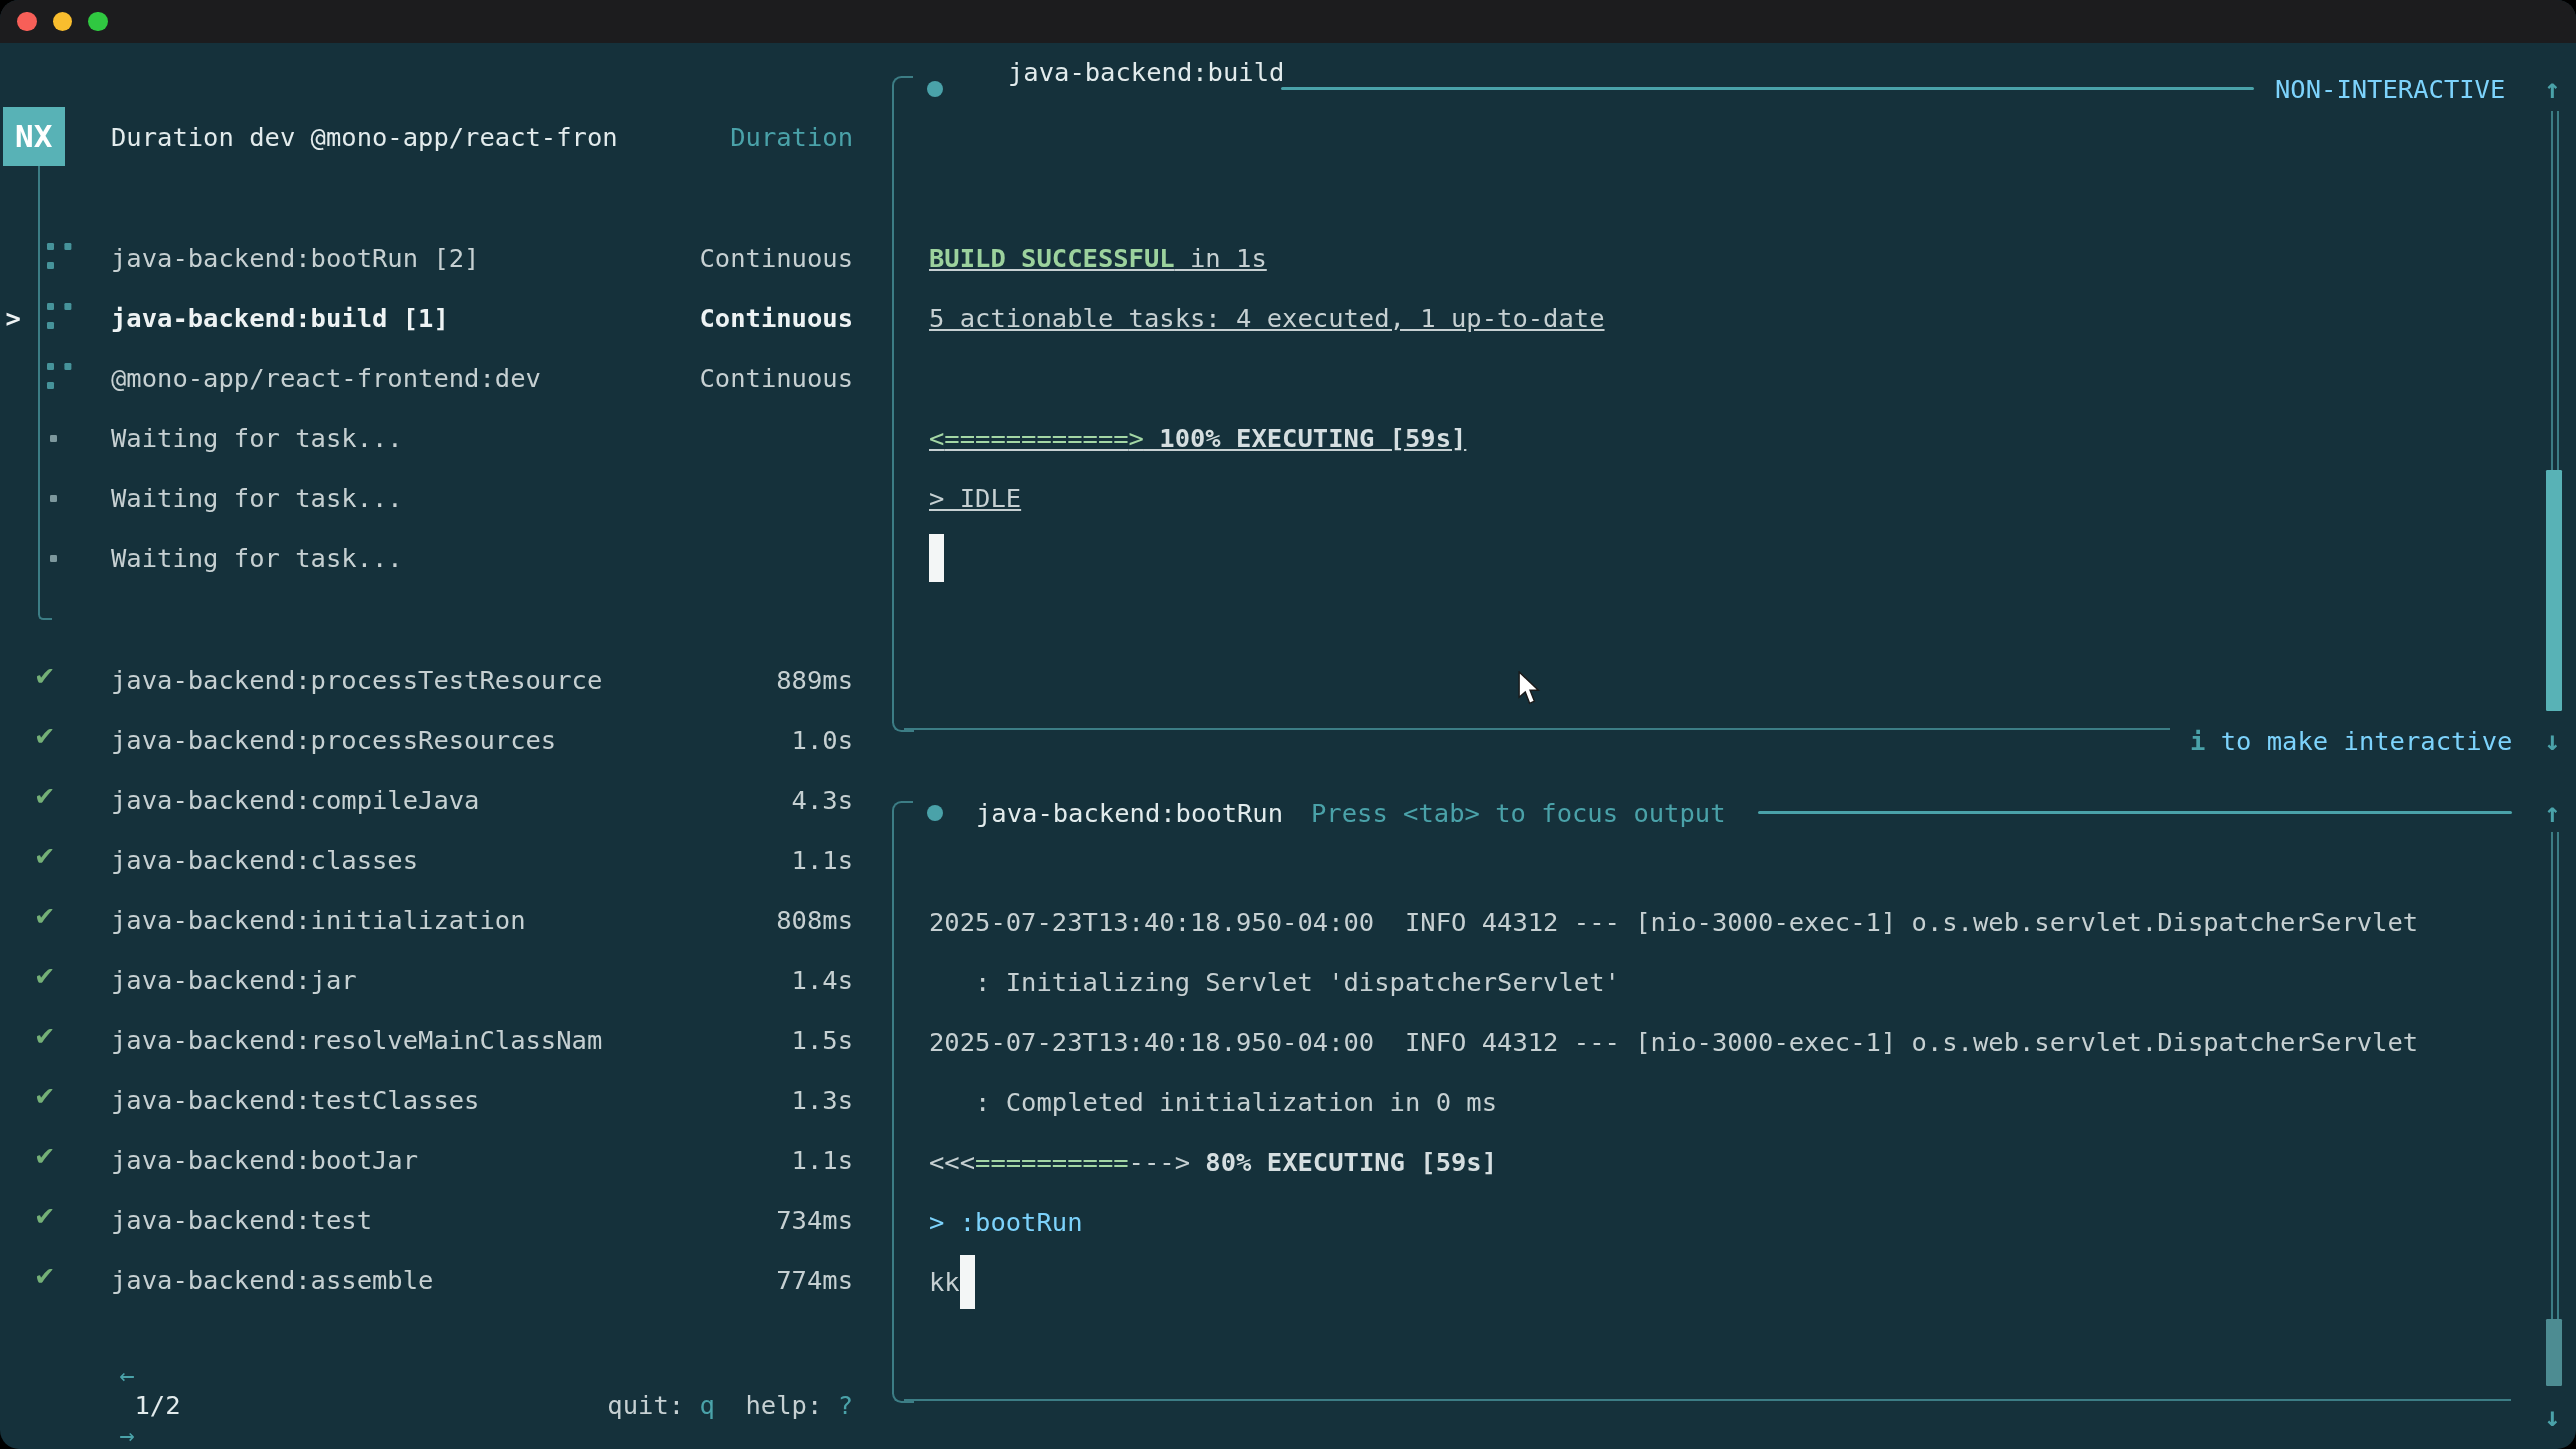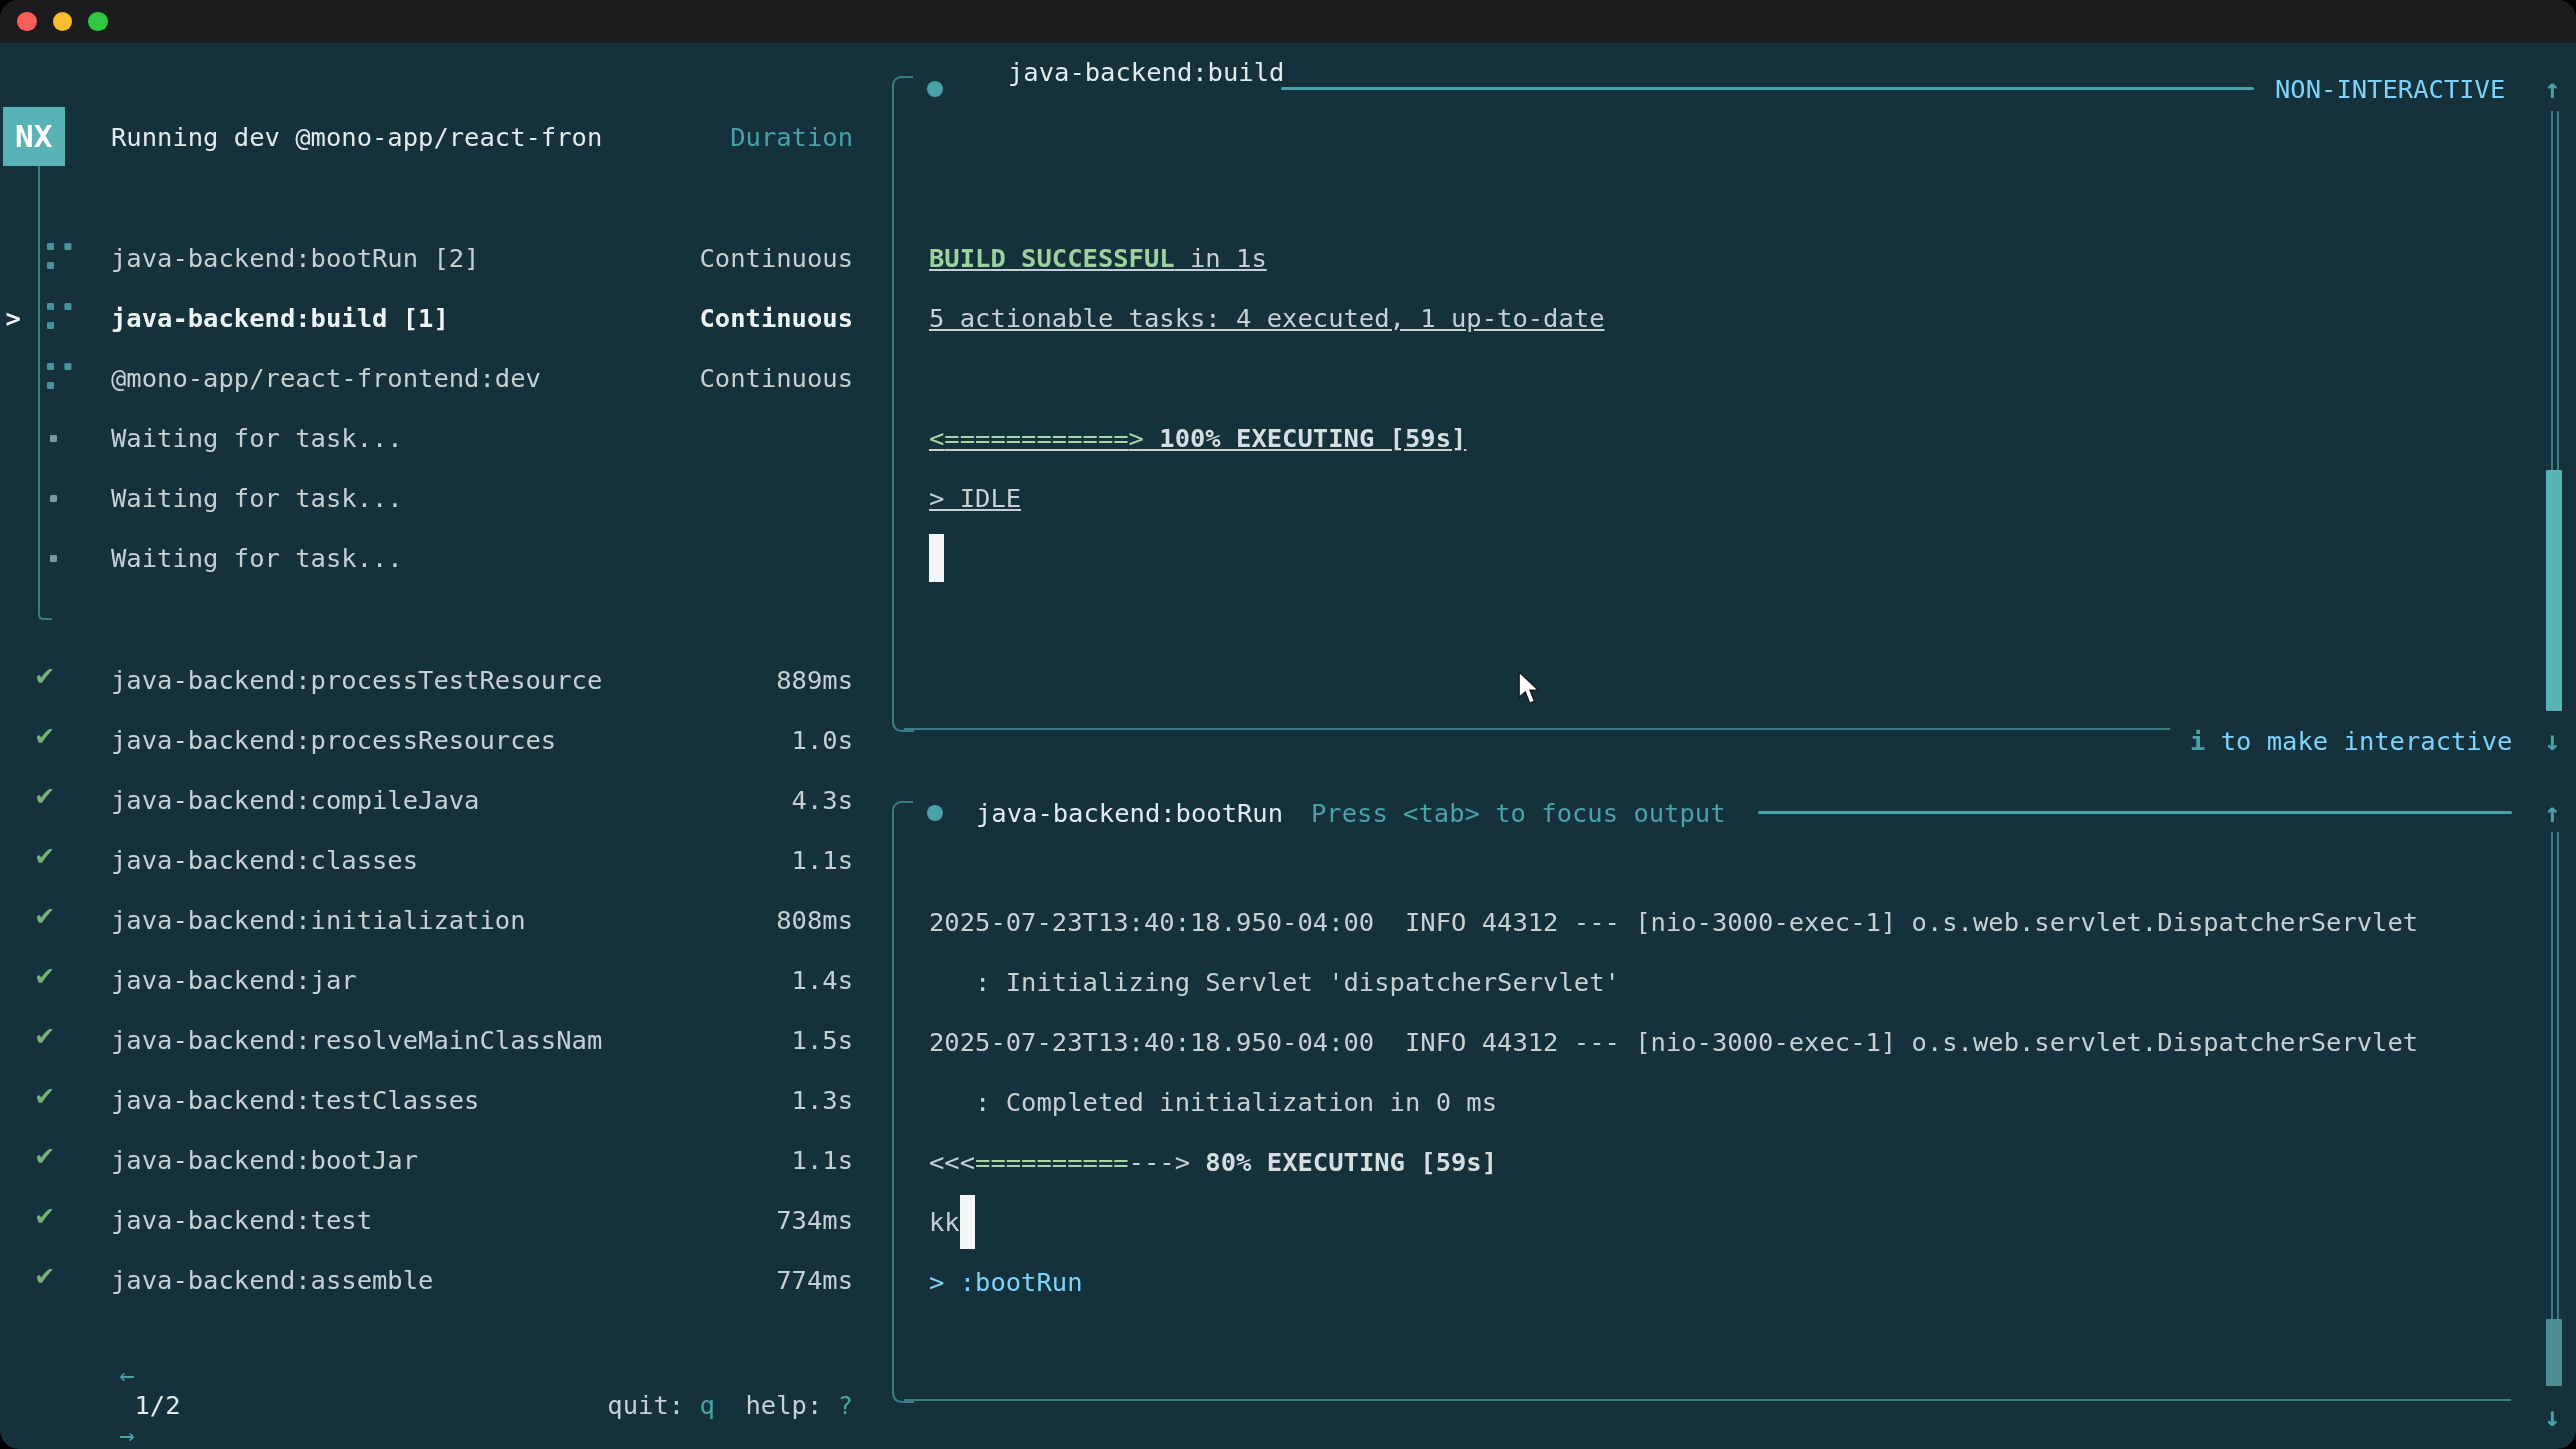--- a/index.html
+++ b/index.html
@@ -67,21 +67,21 @@
 
   <div class="titlebar">
     <span class="light red"></span>
     <span class="light yellow"></span>
     <span class="light green"></span>
   </div>
 
   <div class="nx-badge">NX</div>
 
   <div class="lp-row lp-head">
-    <span class="white">Running dev @mono-app/react-fron</span>
+    <span class="white">Duration dev @mono-app/react-fron</span>
     <span class="teal">Duration</span>
   </div>
 
   <div class="tree-line"></div>
 
   <div class="run-list">
     <div class="repeat">
       
     
         <div class="lp-row">
@@ -256,22 +256,22 @@
     
         <div class="c-row gray">2025-07-23T13:40:18.950-04:00  INFO 44312 --- [nio-3000-exec-1] o.s.web.servlet.DispatcherServlet</div>
       
         <div class="c-row gray">   : Initializing Servlet 'dispatcherServlet'</div>
       
         <div class="c-row gray">2025-07-23T13:40:18.950-04:00  INFO 44312 --- [nio-3000-exec-1] o.s.web.servlet.DispatcherServlet</div>
       
         <div class="c-row gray">   : Completed initialization in 0 ms</div>
       </div>
     <div class="c-row"><span class="gray">&lt;&lt;&lt;</span><span class="greenfill">==========</span><span class="gray">---&gt;</span><span class="boldgray"> 80% EXECUTING [59s]</span></div>
+    <div class="c-row bright">&gt; :bootRun</div>
     <div class="c-row"><span class="gray">kk</span><span class="cursor" style="height:54px;"></span></div>
-    <div class="c-row bright">&gt; :bootRun</div>
   </div>
 
   <span class="sb-arrow" style="left:2544px;top:1398px;">↓</span>
   <div class="sb-track" style="left:2551px;top:832px;height:487px;"></div>
   <div class="sb-thumb" style="left:2546px;top:1319px;height:67px;background:#4d8c92;"></div>
 
   <div class="mouse">
     <svg width="27" height="35" viewBox="0 0 30 40">
       <path d="M2 1 L2 30 L9 24 L14 37 L19.5 34.5 L14.5 22 L24 22 Z" fill="#ffffff" stroke="#1a1a1a" stroke-width="1.6"></path>
     </svg>

